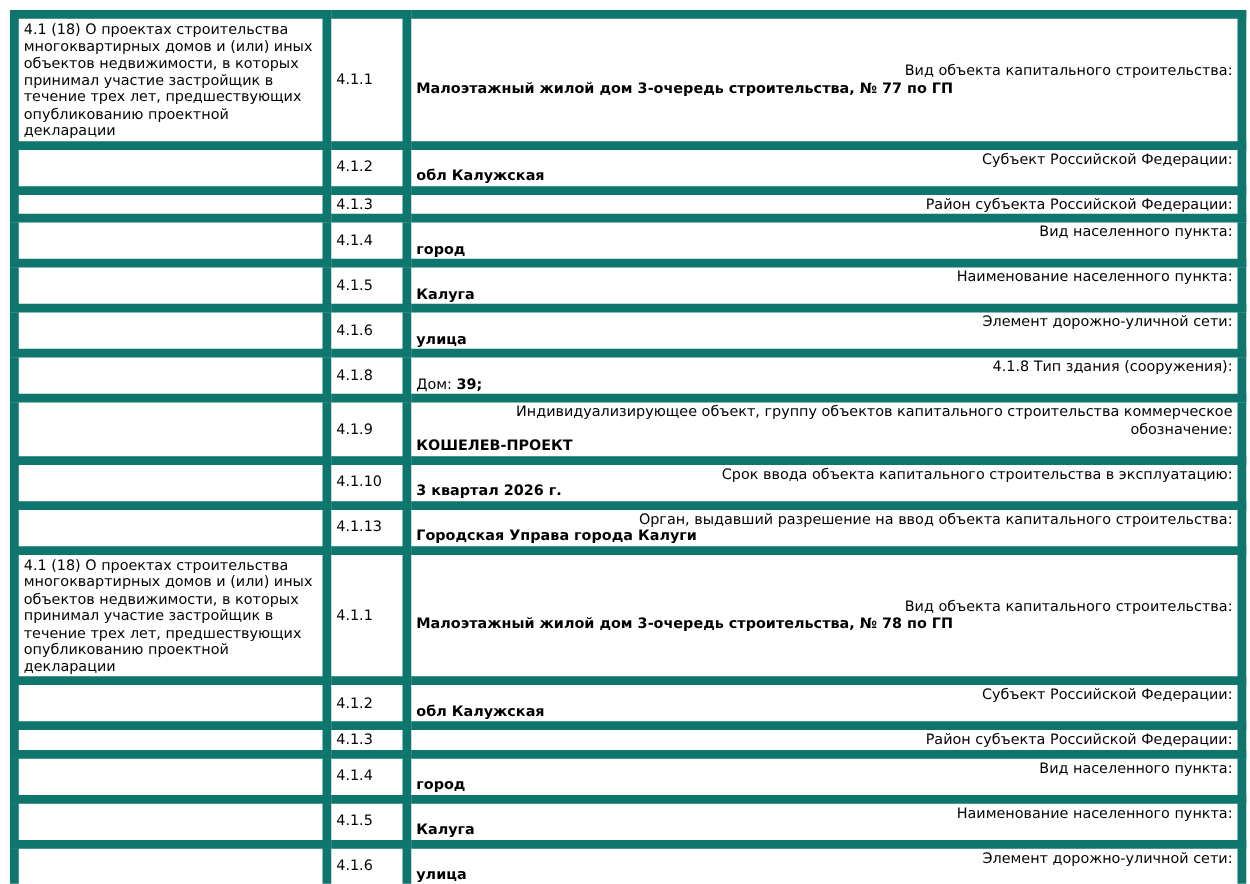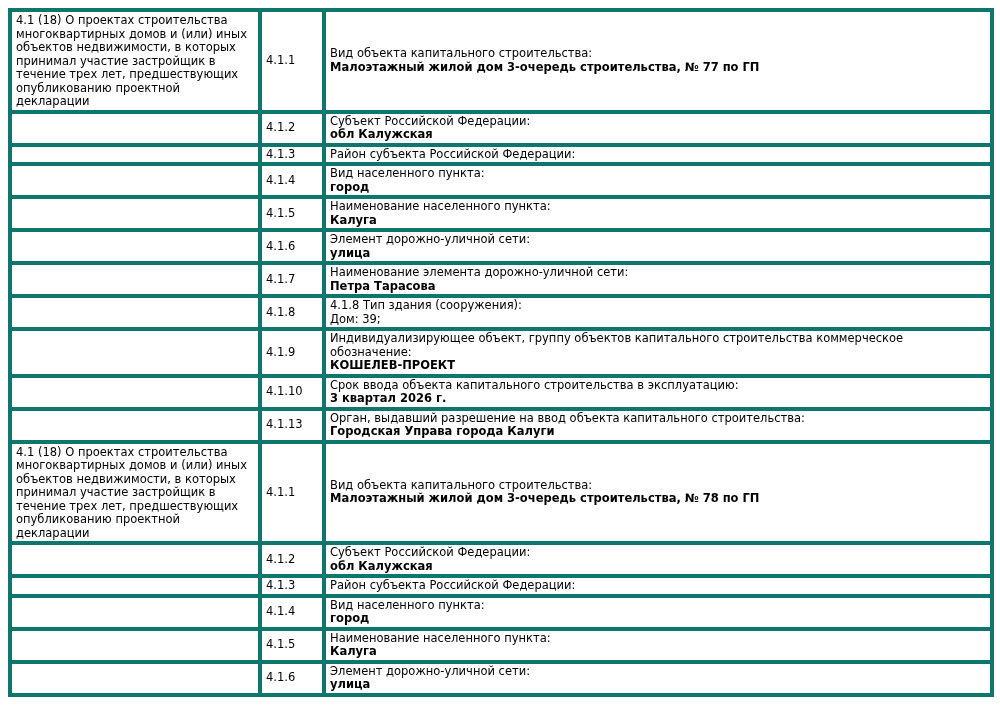--- a/index.html
+++ b/index.html
@@ -14,35 +14,35 @@
     line-height: 13.5px;
     overflow: hidden;
   }
   table.decl {
     border-collapse: collapse;
     table-layout: fixed;
     width: 982px;
     margin: 8px 0 0 8px;
   }
   td {
-    border: 4px solid #0f766e;
+    border: 7px solid #0f766e;
     padding: 1px 4px;
     vertical-align: middle;
     overflow: hidden;
     word-wrap: break-word;
   }
   td.c1 { vertical-align: top; padding-top: 2px; }
   tr.tall  { height: 92px; }
   tr.two   { height: 29px; padding-left: 16px; }
   tr.one   { height: 16px; margin-left: 16px; }
   tr.three { height: 42px; }
-  .lbl { font-weight: normal; }
+  .lbl { font-weight: normal; text-align: right; }
   .val { font-weight: bold; }
   .valline .pfx { font-weight: normal; }
-  .valline .val { font-weight: normal; }
+  .valline .val { font-weight: bold; }
 </style>
 </head>
 <body>
 
 <table class="decl">
   <colgroup>
     <col style="width:250px">
     <col style="width:64px">
     <col style="width:668px">
   </colgroup>
@@ -108,30 +108,20 @@
       <td class="c1"></td>
       <td class="c2">
         <span>4.1.6</span>
       </td>
       <td class="c3">
         <div class="lbl">Элемент дорожно-уличной сети:</div>
         <div class="val">улица</div>
       </td>
     </tr>
 
-    <tr class="two">
-      <td class="c1"></td>
-      <td class="c2">
-        <span>4.1.7</span>
-      </td>
-      <td class="c3">
-        <div class="lbl">Наименование элемента дорожно-уличной сети:</div>
-        <div class="val">Петра Тарасова</div>
-      </td>
-    </tr>
 
     <tr class="two">
       <td class="c1"></td>
       <td class="c2">
         <span>4.1.8</span>
       </td>
       <td class="c3">
         <div class="lbl">4.1.8 Тип здания (сооружения):</div>
         <div class="valline"><span class="pfx">Дом: </span><span class="val">39;</span></div>
       </td>

